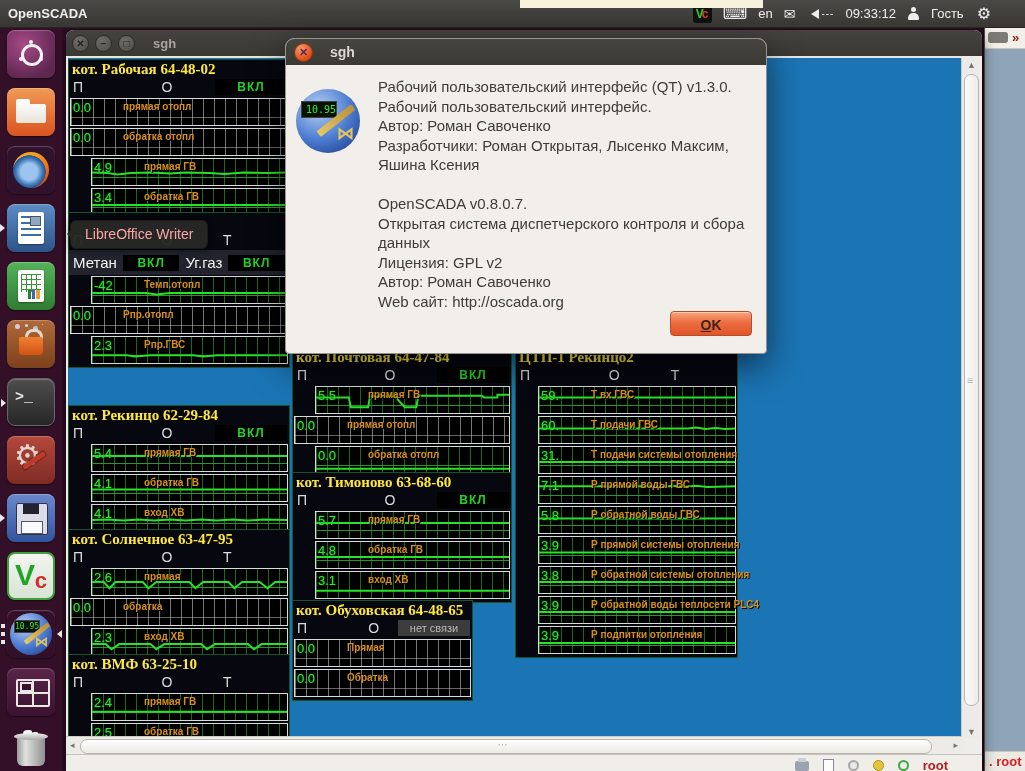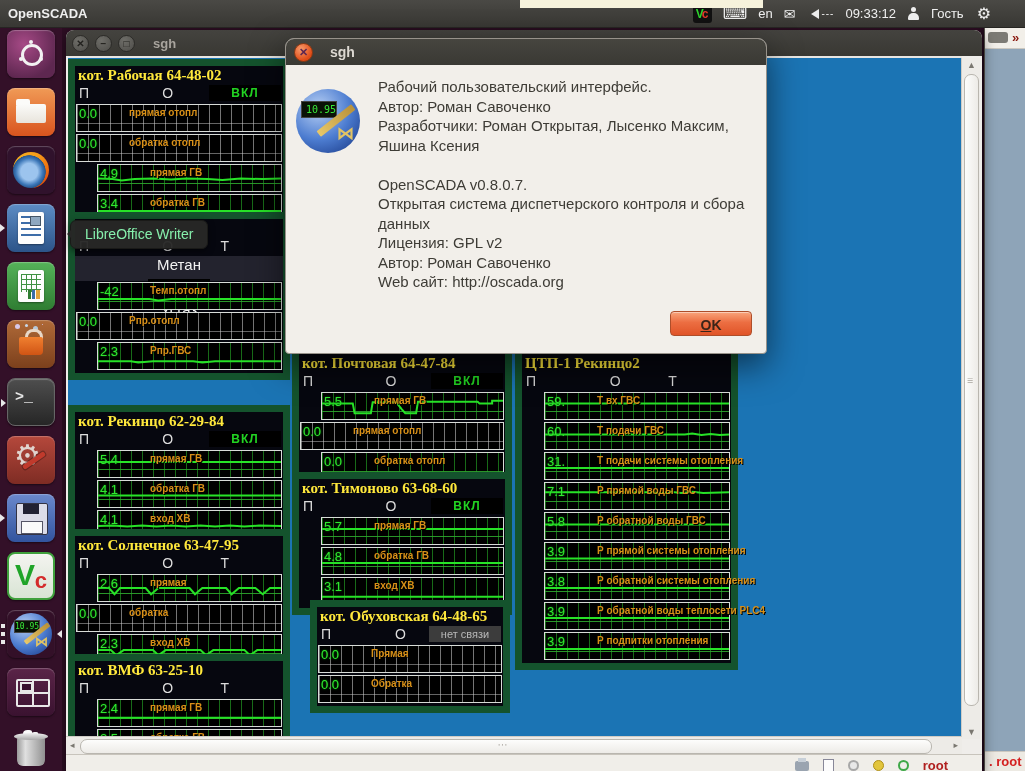--- a/index.html
+++ b/index.html
@@ -78,21 +78,21 @@
   .tile .bowtie{right:4px;bottom:6px;font-size:13px;}
   .t-ws{background:linear-gradient(#5A2448,#3A1230);}
   .t-ws .grid{position:absolute;left:9px;top:11px;width:30px;height:24px;border:2px solid #E8E8E8;border-radius:2px;
     background:linear-gradient(#E8E8E8 0 0) 50% 0/2px 100% no-repeat,linear-gradient(#E8E8E8 0 0) 0 50%/100% 2px no-repeat;}
   .t-ws .cell{position:absolute;left:13px;top:14px;width:9px;height:6px;border:2px solid #E8E8E8;background:#3A1230;}
   .t-trash{background:transparent;box-shadow:none;}
   .t-trash .can{position:absolute;left:10px;top:10px;width:28px;height:30px;background:linear-gradient(90deg,#9A9A9A,#E0E0E0 30%,#909090);border-radius:4px 4px 6px 6px;}
   .t-trash .lid{position:absolute;left:7px;top:7px;width:34px;height:7px;background:linear-gradient(#F0F0F0,#A8A8A8);border-radius:50%;}
   .t-trash .paper{position:absolute;left:16px;top:4px;width:9px;height:7px;background:#FAFAFA;border-radius:50% 30% 40% 50%;box-shadow:7px 1px 0 -1px #EEE;}
   .tooltip{position:absolute;left:70px;top:220px;height:27px;padding:0 14px;background:rgba(40,40,38,.96);
-    border:1px solid #1A1A18;border-radius:6px;color:#86efac;font-size:14px;line-height:27px;z-index:60;box-shadow:0 2px 6px rgba(0,0,0,.5);}
+    border:1px solid #1A1A18;border-radius:6px;color:#fca5a5;font-size:14px;line-height:27px;z-index:60;box-shadow:0 2px 6px rgba(0,0,0,.5);}
   .tooltip::before{content:"";position:absolute;left:-9px;top:8px;border:5px solid transparent;border-right:5px solid rgba(40,40,38,.96);}
   
   .main-window{position:absolute;left:66px;top:30px;width:916px;height:745px;z-index:10;
     background:#EFEDEA;border-radius:8px 8px 0 0;box-shadow:0 3px 14px rgba(0,0,0,.55);}
   .mw-titlebar{position:absolute;left:0;top:0;right:0;height:26px;background:linear-gradient(#44433F,#393833);
     border-radius:8px 8px 0 0;display:flex;align-items:center;}
   .wbtn{width:17px;height:17px;border-radius:50%;background:radial-gradient(circle at 35% 30%,#6E6D68,#4E4D49);
     border:1px solid #2C2B28;color:#23221F;font-size:10px;font-weight:bold;text-align:center;line-height:16px;margin-left:6px;box-sizing:border-box;}
   .mw-title{color:#A8A49D;font-weight:bold;font-size:13px;margin-left:18px;}
   .mw-content{position:absolute;left:2px;top:26px;width:894px;height:683px;background:#1B74B4;overflow:hidden;border-top:2px solid #E8E6E2;box-sizing:border-box;}
@@ -109,30 +109,30 @@
   .sb-cluster{position:absolute;right:34px;top:3px;display:flex;align-items:center;gap:14px;}
   .ic-print{width:14px;height:10px;background:#9AA4B0;border-radius:2px;position:relative;}
   .ic-print::before{content:"";position:absolute;left:3px;top:-3px;width:8px;height:4px;background:#C8D0D8;}
   .ic-doc{width:9px;height:12px;background:#FCFCFC;border:1px solid #889;}
   .lamp{width:11px;height:11px;border-radius:50%;}
   .lamp-gray{border:2px solid #A8A8A8;box-sizing:border-box;background:#E8E8E8;}
   .lamp-yellow{background:#E2C53C;border:1px solid #B09018;box-sizing:border-box;}
   .lamp-green{border:2px solid #3FA848;box-sizing:border-box;background:transparent;}
   .sb-user{color:#B02020;font-weight:bold;font-size:13px;}
   
-  .panel{position:absolute;background:#06070F;border:7px solid #14532d;box-sizing:border-box;padding:0 0 1px 0;}
+  .panel{position:absolute;background:#06070F;border:1px solid #14532d;box-sizing:border-box;padding:0 0 1px 0;}
   .p-title{height:18px;line-height:18px;padding-left:3px;color:#FFE83C;font-family:"Liberation Serif",serif;
     font-weight:bold;font-size:15px;white-space:nowrap;overflow:hidden;}
   .p-head{position:relative;height:19px;}
   .hl{position:absolute;top:0;color:#DDDDDD;font-size:14px;line-height:19px;}
   .hl0{left:4px;} .hl1{left:42%;} .hl2{left:70%;}
   .p-status{position:absolute;right:2px;top:1px;width:72px;height:16px;text-align:center;font-size:12px;line-height:16px;font-weight:bold;background:#000;}
   .p-status.on{color:#22D422;letter-spacing:1px;}
   .p-status.nolink{color:#B8B8B8;background:#3C3C3C;font-weight:normal;font-size:11px;}
-  .gas-row{display:flex;align-items:center;height:25px;background:#23232E;gap:6px;padding:0 4px;flex-direction:column;}
+  .gas-row{display:flex;align-items:center;height:25px;background:#23232E;gap:6px;padding:0 4px;}
   .gas-label{color:#F2F2F2;font-size:15px;}
   .gas-val{width:62px;height:16px;background:#000;color:#22D422;font-size:12px;font-weight:bold;text-align:center;line-height:16px;letter-spacing:1px;}
   .strip{position:relative;height:26px;border:1px solid #D8DCD8;margin:1px 1px 2px 1px;background-color:#000;}
   .grid-green{background-image:
     linear-gradient(to bottom,transparent 0 18px,rgba(45,165,45,.9) 18px 19px,transparent 19px),
     repeating-linear-gradient(90deg,rgba(28,125,28,.85) 0 1px,transparent 1px 11px); margin-left: 22px;}
   .grid-gray{background-image:
     linear-gradient(to bottom,transparent 0 18px,rgba(200,200,200,.5) 18px 19px,transparent 19px),
     repeating-linear-gradient(90deg,rgba(195,195,195,.6) 0 1px,transparent 1px 11px);}
   .strip svg{position:absolute;left:0;top:0;width:100%;height:100%;}
@@ -455,21 +455,21 @@
           <span class="s-label">обратка ГВ</span>
         </div>
         <div class="strip grid-green">
           <svg viewBox="0 0 100 100" preserveAspectRatio="none">
             <polyline points="0,72 100,72"></polyline>
           </svg>
           <span class="s-val">3.1</span>
           <span class="s-label">вход ХВ</span>
         </div>
       </div>
-      <div class="panel" style="left: 224px; top: 542px; width: 200px; margin-left: 18px;">
+      <div class="panel" style="left: 224px; top: 542px; width: 181px;">
         <div class="p-title">кот. Обуховская 64-48-65</div>
         <div class="p-head">
           <span class="hl hl0">П</span>
           <span class="hl hl1">О</span>
           <span class="hl hl2">Т</span>
           <span class="p-status nolink">нет связи</span>
         </div>
         <div class="strip grid-gray">
           <span class="s-val">0.0</span>
           <span class="s-label">Прямая</span>
@@ -590,20 +590,21 @@
   </div>
   <div class="dlg-icon">
     <span class="sphere">
         <span class="lcd">10.95</span>
         <span class="pencil"></span>
         <span class="bowtie">⋈</span>
       </span>
   </div>
   <div class="dlg-text">
     <div>
+        <div class="dlg-line">Рабочий пользовательский интерфейс (QT) v1.3.0.</div>
         <div class="dlg-line">Рабочий пользовательский интерфейс.</div>
         <div class="dlg-line">Автор: Роман Савоченко</div>
         <div class="dlg-line">Разработчики: Роман Открытая, Лысенко Максим,</div>
         <div class="dlg-line">Яшина Ксения</div>
       </div>
     <div class="dlg-gap"></div>
     <div>
         <div class="dlg-line">OpenSCADA v0.8.0.7.</div>
         <div class="dlg-line">Открытая система диспетчерского контроля и сбора</div>
         <div class="dlg-line">данных</div>

